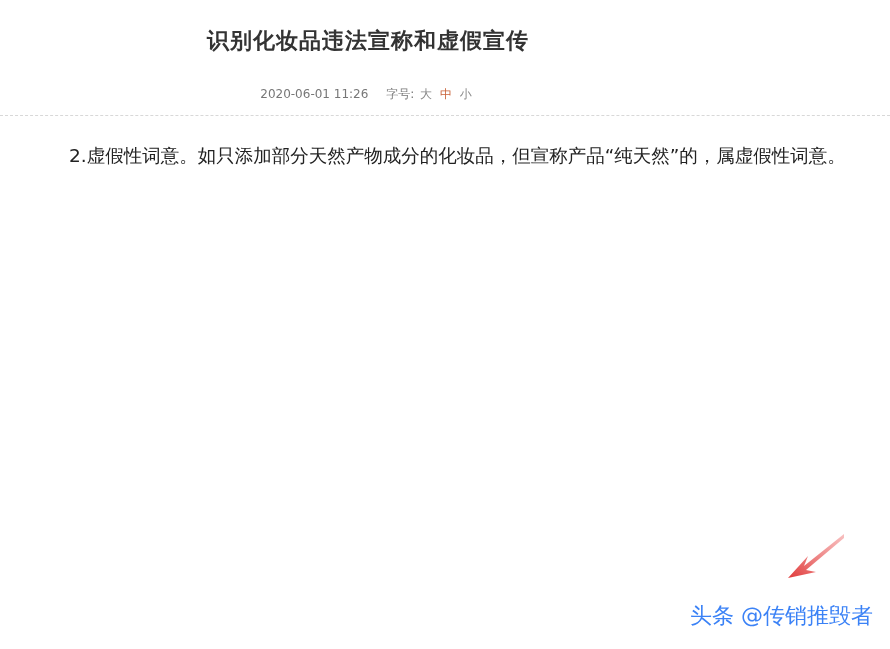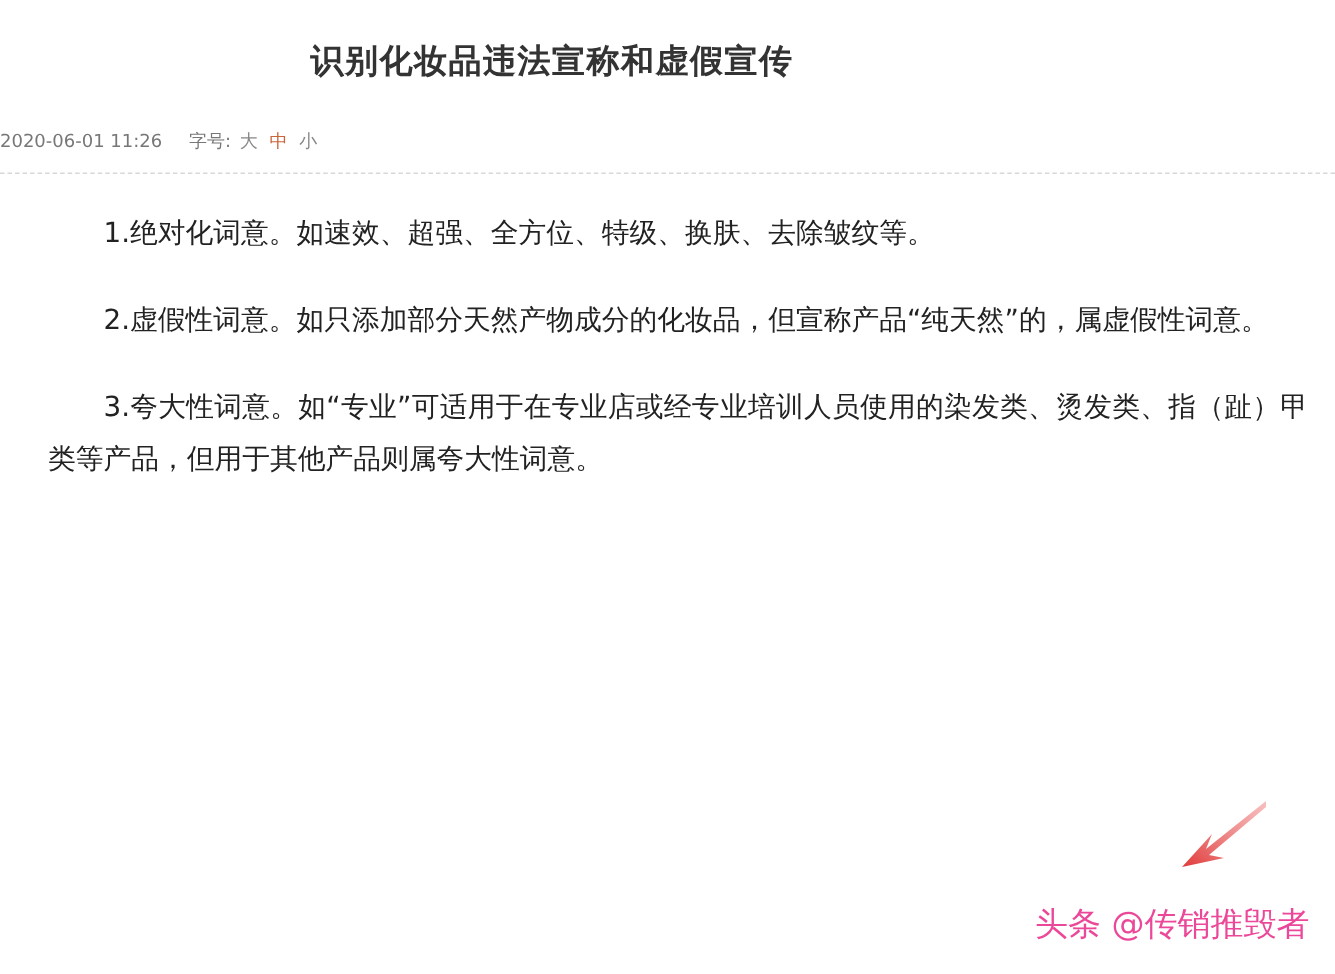--- a/index.html
+++ b/index.html
@@ -1,46 +1,44 @@
 <!DOCTYPE html>
 <html><head>
 <meta charset="utf-8">
 <style>
   html, body { margin: 0; padding: 0; background: #ffffff; }
   body { width: 890px; height: 649px; overflow: hidden; position: relative; font-family: "DejaVu Sans", "Liberation Sans", sans-serif; color: #333333; }
   .title { position: absolute; top: 26px; left: 0; width: 736px; text-align: center; font-size: 22px; font-weight: bold; color: #333; letter-spacing: 1px; }
-  .meta { position: absolute; top: 86px; left: 0; width: 734px; font-size: 12px; color: #777; }
+  .meta { position: absolute; top: 86px; left: 0; width: 734px; text-align: center; font-size: 12px; color: #777; }
   .meta .date { margin-right: 14px; }
   .meta .size-opt { margin: 0 2px; color: #888; cursor: pointer; }
   .meta .size-opt.active { color: #c9643b; }
   .divider { position: absolute; top: 115px; left: 0; width: 890px; border-top: 1px dashed #d8d8d8; }
   .content { position: absolute; top: 138px; left: 32px; width: 840px; font-size: 18.5px; line-height: 35px; color: #222; }
   .content p { margin: 0 0 23px 0; text-indent: 2em; text-align: justify; }
   .arrow { position: absolute; left: 786px; top: 532px; width: 60px; height: 50px; }
-  .watermark { position: absolute; left: 690px; top: 601px; font-size: 22px; color: #ec4899; letter-spacing: 0px; text-shadow: 0 0 1px #fff; }
+  .watermark { position: absolute; left: 690px; top: 601px; font-size: 22px; color: #3b82f6; letter-spacing: 0px; text-shadow: 0 0 1px #fff; }
 </style>
 </head>
 <body>
 
 <div class="title">识别化妆品违法宣称和虚假宣传</div>
 
 <div class="meta">
   <span class="date">2020-06-01 11:26</span>
   <span>字号:</span>
   <span class="size-opt">大</span>
   <span class="size-opt active">中</span>
   <span class="size-opt">小</span>
 </div>
 
 <div class="divider"></div>
 
 <div class="content">
-  <p>1.绝对化词意。如速效、超强、全方位、特级、换肤、去除皱纹等。</p>
   <p>2.虚假性词意。如只添加部分天然产物成分的化妆品，但宣称产品“纯天然”的，属虚假性词意。</p>
-  <p>3.夸大性词意。如“专业”可适用于在专业店或经专业培训人员使用的染发类、烫发类、指（趾）甲类等产品，但用于其他产品则属夸大性词意。</p>
 </div>
 
 <svg class="arrow" viewBox="0 0 60 50">
   <defs>
     <linearGradient id="ag" x1="1" y1="0" x2="0" y2="1">
       <stop offset="0" stop-color="#f08080" stop-opacity="0.5"></stop>
       <stop offset="1" stop-color="#e03a3a"></stop>
     </linearGradient>
   </defs>
   <path d="M58 2 L18 34 L22 24 L2 46 L30 40 L20 38 L58 6 Z" fill="url(#ag)"></path>

